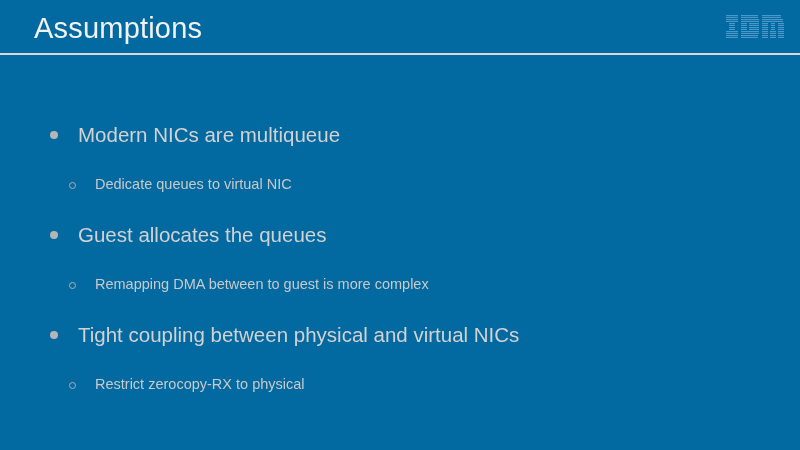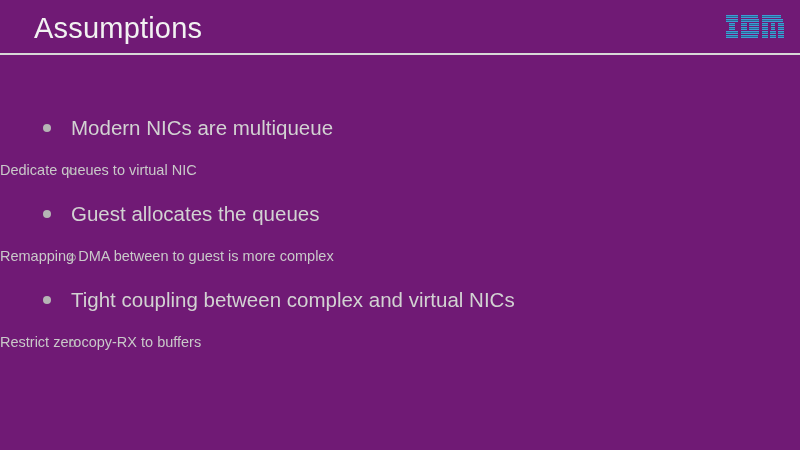--- a/index.html
+++ b/index.html
@@ -4,21 +4,21 @@
 <style>
   html, body {
     margin: 0;
     padding: 0;
     background: #1f1f1f;
   }
   .slide {
     position: relative;
     width: 800px;
     height: 450px;
-    background: #701a75;
+    background: #0369a1;
     overflow: hidden;
     font-family: "Liberation Sans", sans-serif;
     -webkit-font-smoothing: antialiased;
   }
 
   
   .title-area {
     position: absolute;
     left: 0;
     top: 0;
@@ -61,39 +61,40 @@
     left: 0;
     top: 54px;
     width: 800px;
     height: 396px;
   }
   .bullet-group { position: relative; }
 
   .bullet-l1 {
     position: relative;
     padding-left: 67px;
-    margin: 4px;
+    margin: 11px;
     height: 39px;
     line-height: 39px;
     font-size: 20.5px;
     color: #d2d2d2;
     white-space: nowrap;
   }
   .bullet-l1 .marker-fill {
     position: absolute;
     left: 39px;
     top: 16px;
     width: 8px;
     height: 8px;
     border-radius: 50%;
     background: #b5b5b5;
   }
 
   .bullet-l2 {
     position: relative;
+    padding-left: 95px;
     margin: 0;
     height: 39px;
     line-height: 39px;
     font-size: 14.5px;
     color: #c9c9c9;
     white-space: nowrap;
   }
   .bullet-l2 .marker-hollow {
     position: absolute;
     left: 69px;
@@ -195,22 +196,22 @@
       </div>
       <div class="bullet-l2">
         <span class="marker-hollow"></span>
         <span>Remapping DMA between to guest is more complex</span>
       </div>
     </div>
 
     <div class="bullet-group">
       <div class="bullet-l1">
         <span class="marker-fill"></span>
-        <span>Tight coupling between complex and virtual NICs</span>
+        <span>Tight coupling between physical and virtual NICs</span>
       </div>
       <div class="bullet-l2">
         <span class="marker-hollow"></span>
-        <span>Restrict zerocopy-RX to buffers</span>
+        <span>Restrict zerocopy-RX to physical</span>
       </div>
     </div>
   </div>
 
 </div>
 
 </body></html>

